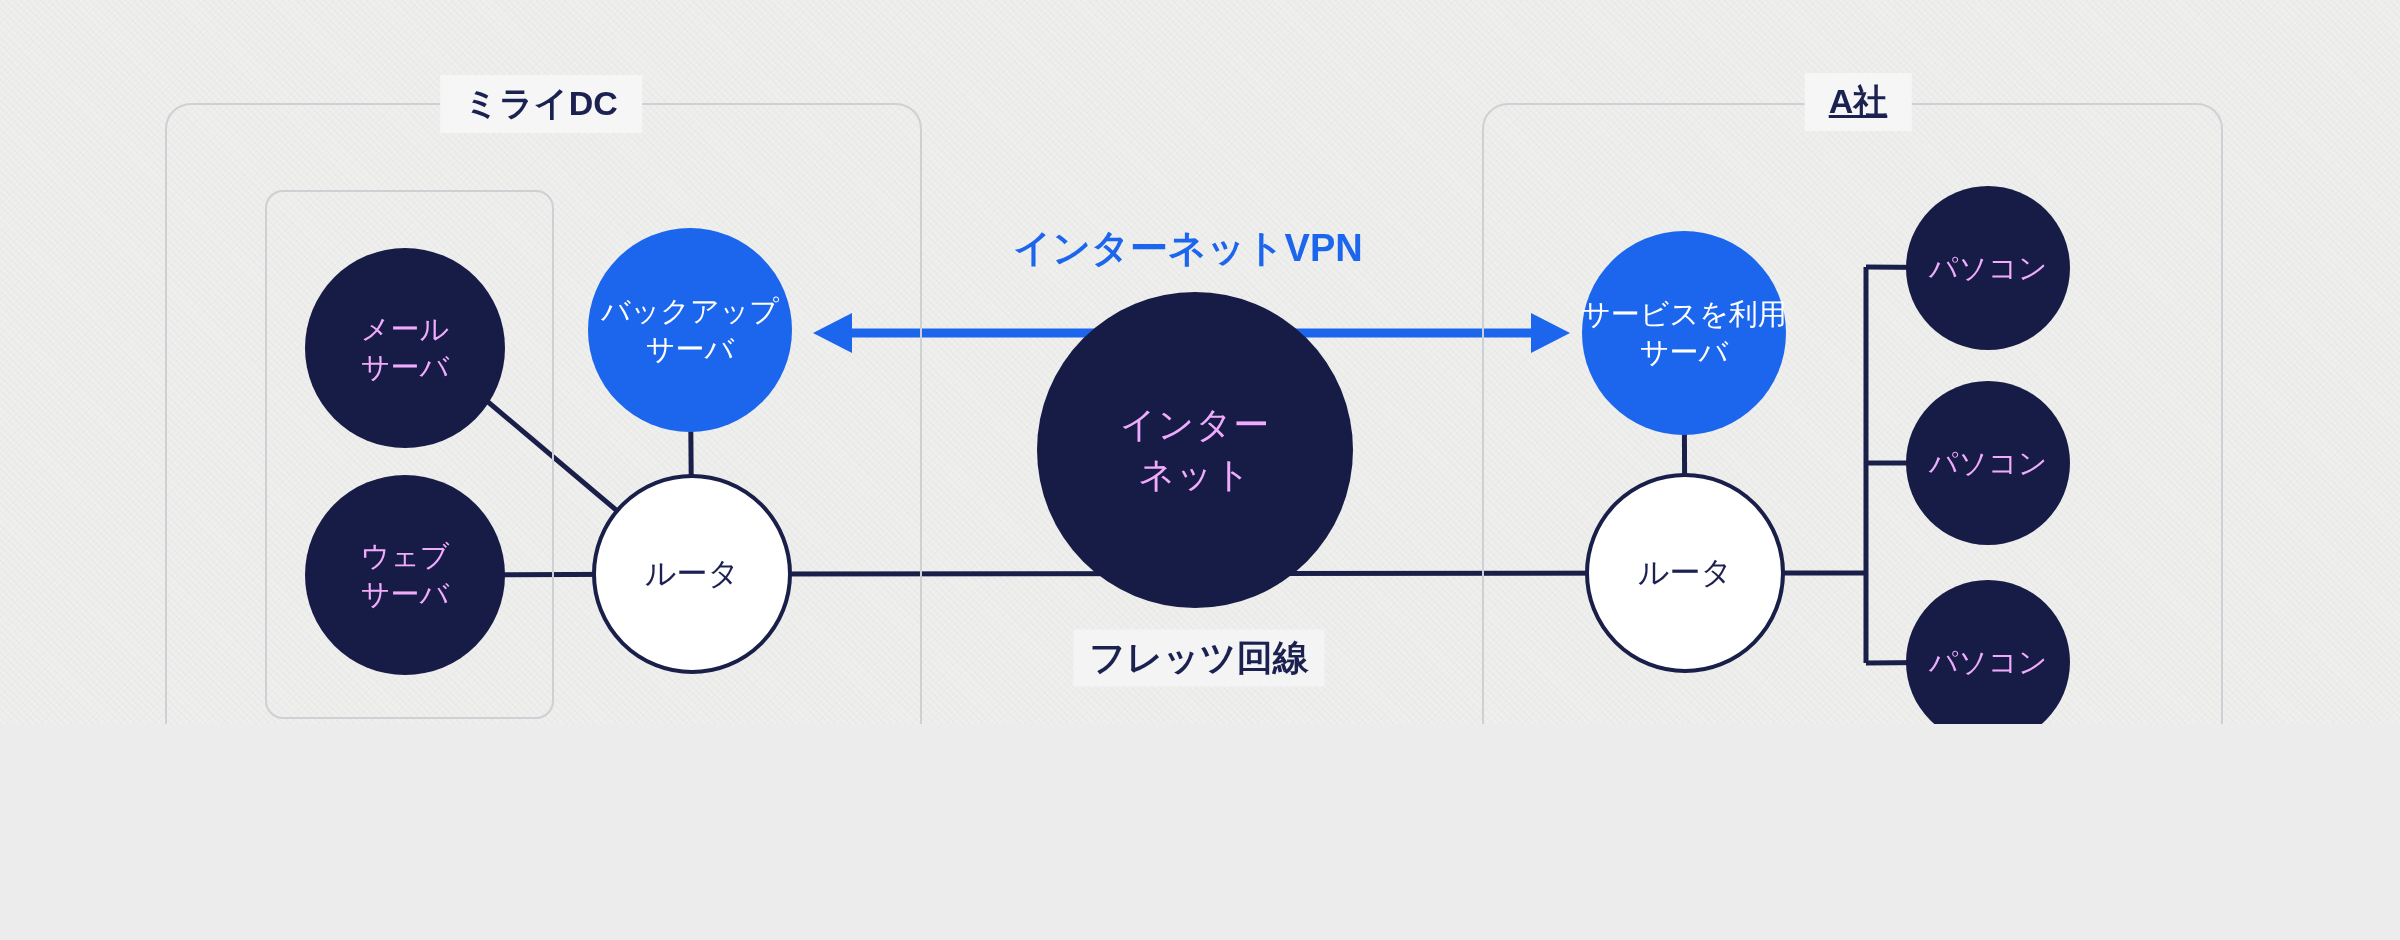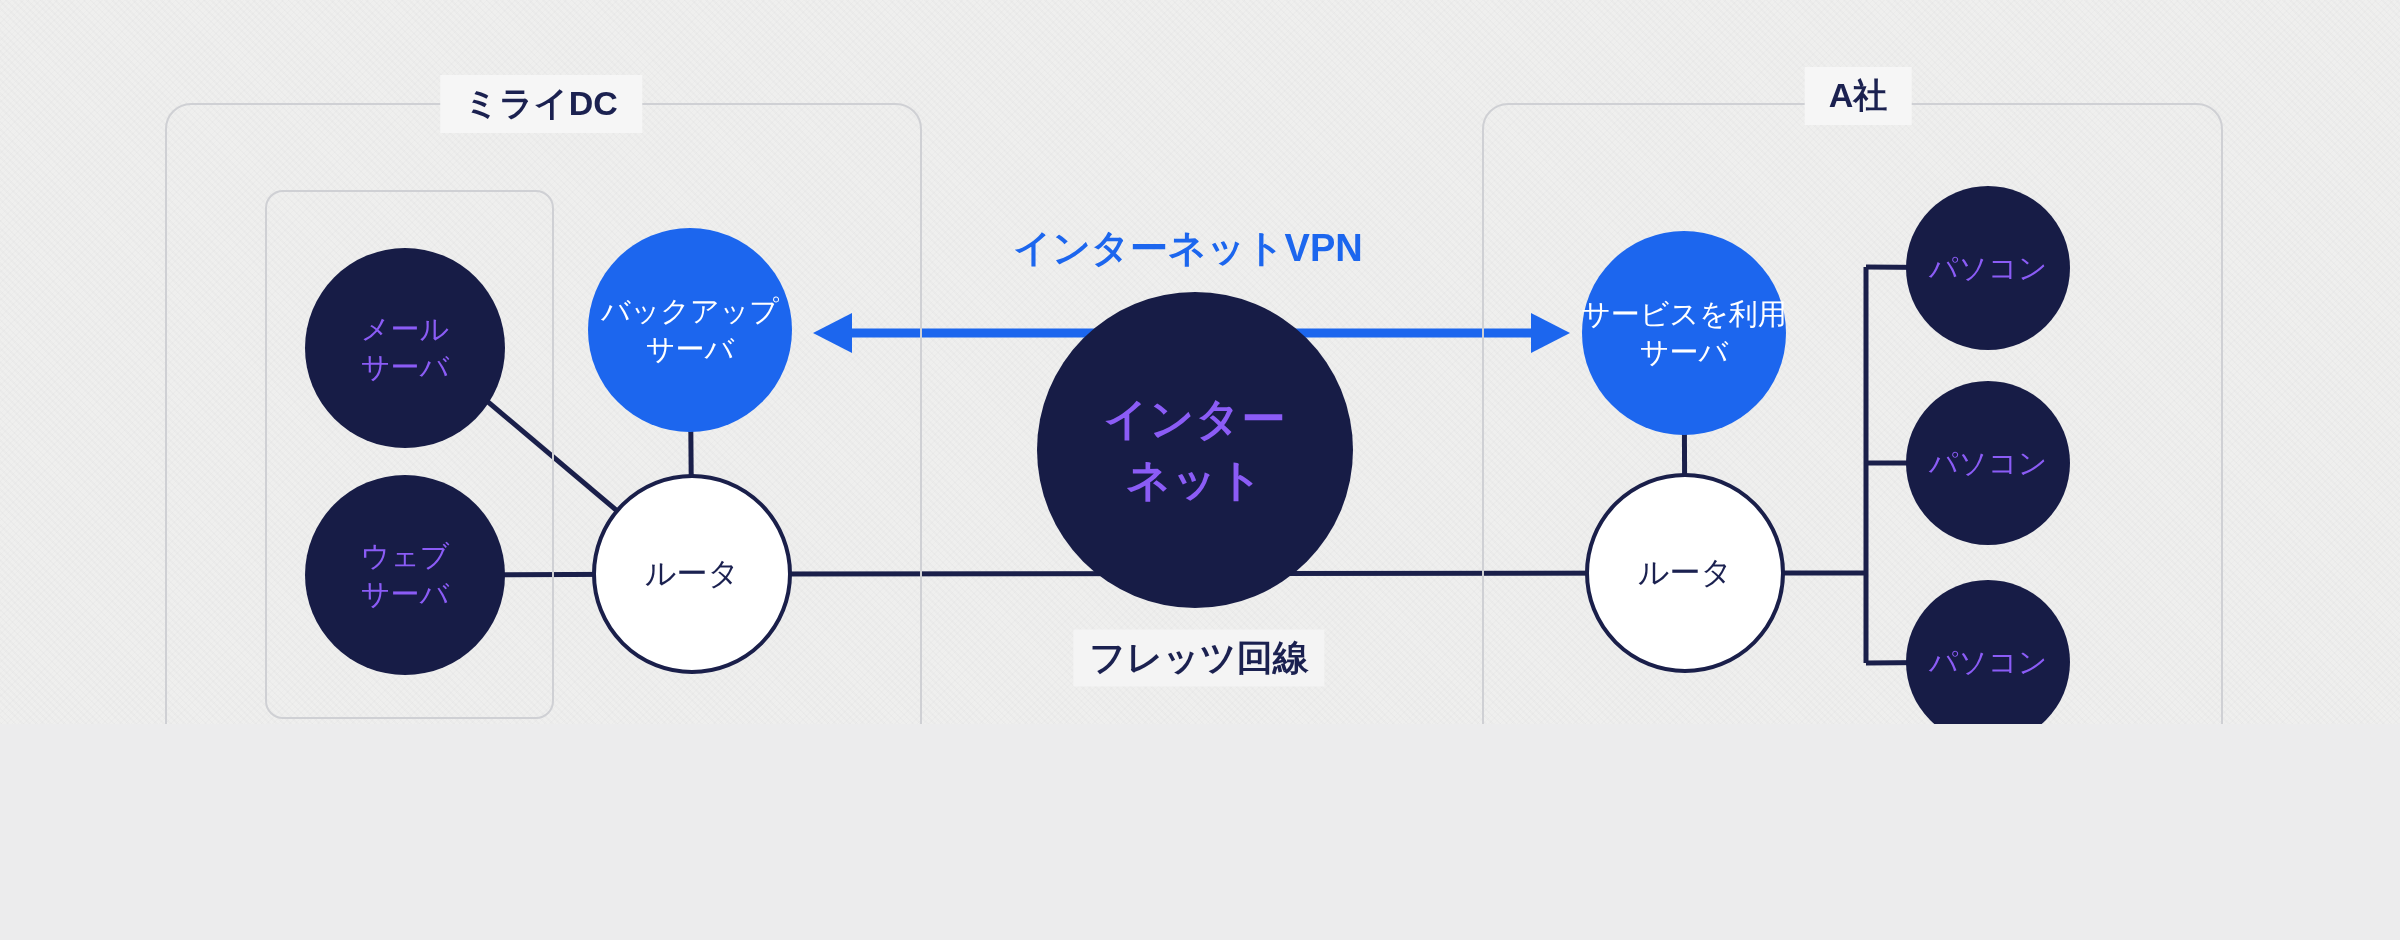--- a/index.html
+++ b/index.html
@@ -46,31 +46,31 @@
     position: absolute;
     border-radius: 50%;
     display: flex;
     flex-direction: column;
     align-items: center;
     justify-content: center;
     text-align: center;
     box-sizing: border-box;
     white-space: nowrap;
   }
-  .node.navy { background: #171c46; color: #8b5cf6; }
+  .node.navy { background: #171c46; color: #f0abfc; }
   .node.blue { background: #1c66ee; color: #ffffff; }
   .node.white {
     background: #ffffff;
     border: 4px solid #1a1f4a;
     color: #1b2150;
     align-items: center;
   }
   .node .t { font-size: 29px; font-weight: 500; line-height: 1.32; }
   .node.white .t { font-size: 31px; font-weight: 500; }
-  .node.big .t { font-size: 44px; font-weight: 700; line-height: 1.38; letter-spacing: 1px; }
+  .node.big .t { font-size: 36px; font-weight: 400; line-height: 1.38; letter-spacing: 1px; }
   .float-label {
     position: absolute;
     transform: translate(-50%, -50%);
     white-space: nowrap;
     text-align: center;
   }
   .vpn-label {
     font-size: 38px;
     font-weight: 700;
     color: #1c66ee;
@@ -112,21 +112,21 @@
       <polygon points="813,333 852,313 852,353" fill="#1c66ee"></polygon>
       <polygon points="1570,333 1531,313 1531,353" fill="#1c66ee"></polygon>
     </g>
   </svg>
 
   <div class="groupbox" style="left:165px; top:103px; width:753px; height:735px;"></div>
   <div class="groupbox inner" style="left:265px; top:190px; width:285px; height:525px;"></div>
   <div class="groupbox" style="left:1482px; top:103px; width:737px; height:735px;"></div>
 
   <span class="group-label" style="left:541px; top:104px;">ミライDC</span>
-  <span class="group-label" style="left:1858px; top:96px;">A社</span>
+  <span class="group-label" style="left:1858px; top:102px;text-decoration:underline;">A社</span>
 
   <div class="node navy" style="left:305px; top:248px; width:200px; height:200px;">
     <span class="t">メール</span>
     <span class="t">サーバ</span>
   </div>
 
   <div class="node navy" style="left:305px; top:475px; width:200px; height:200px;">
     <span class="t">ウェブ</span>
     <span class="t">サーバ</span>
   </div>

